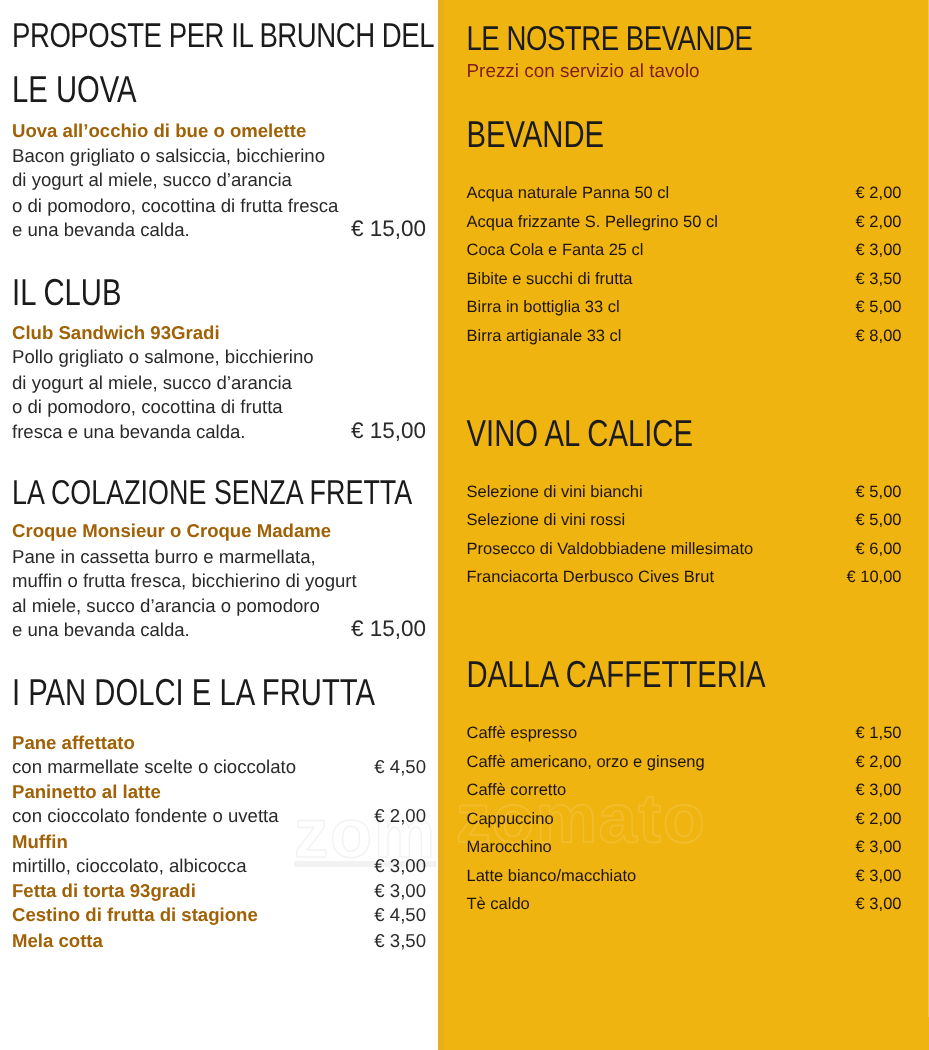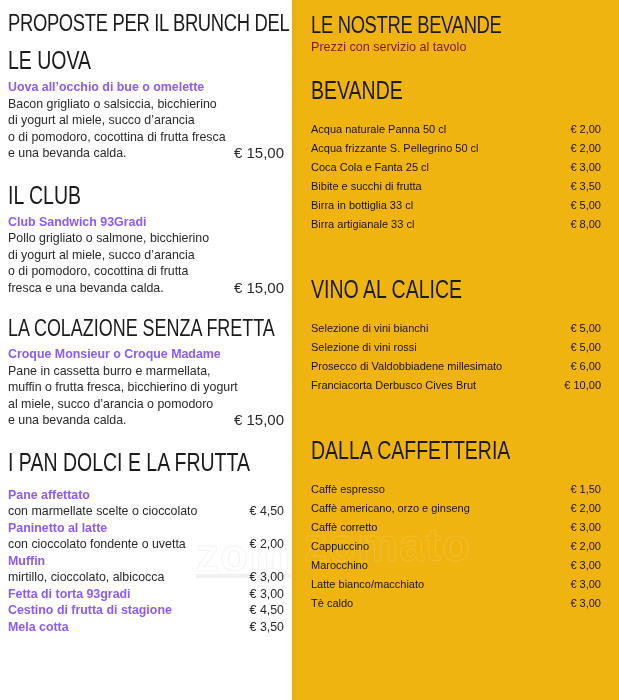--- a/index.html
+++ b/index.html
@@ -75,21 +75,21 @@
   .sec-title.small {
     font-size: 23px;
     line-height: 25px;
   }
 
   
   .item-name {
     font-size: 12.4px;
     line-height: 16.5px;
     font-weight: bold;
-    color: #8b5cf6;
+    color: #a16207;
   }
   .item-desc {
     font-size: 12.4px;
     line-height: 16.5px;
     font-weight: normal;
     color: #2a2a2a;
   }
   .desc-line {
     display: flex;
     justify-content: space-between;

